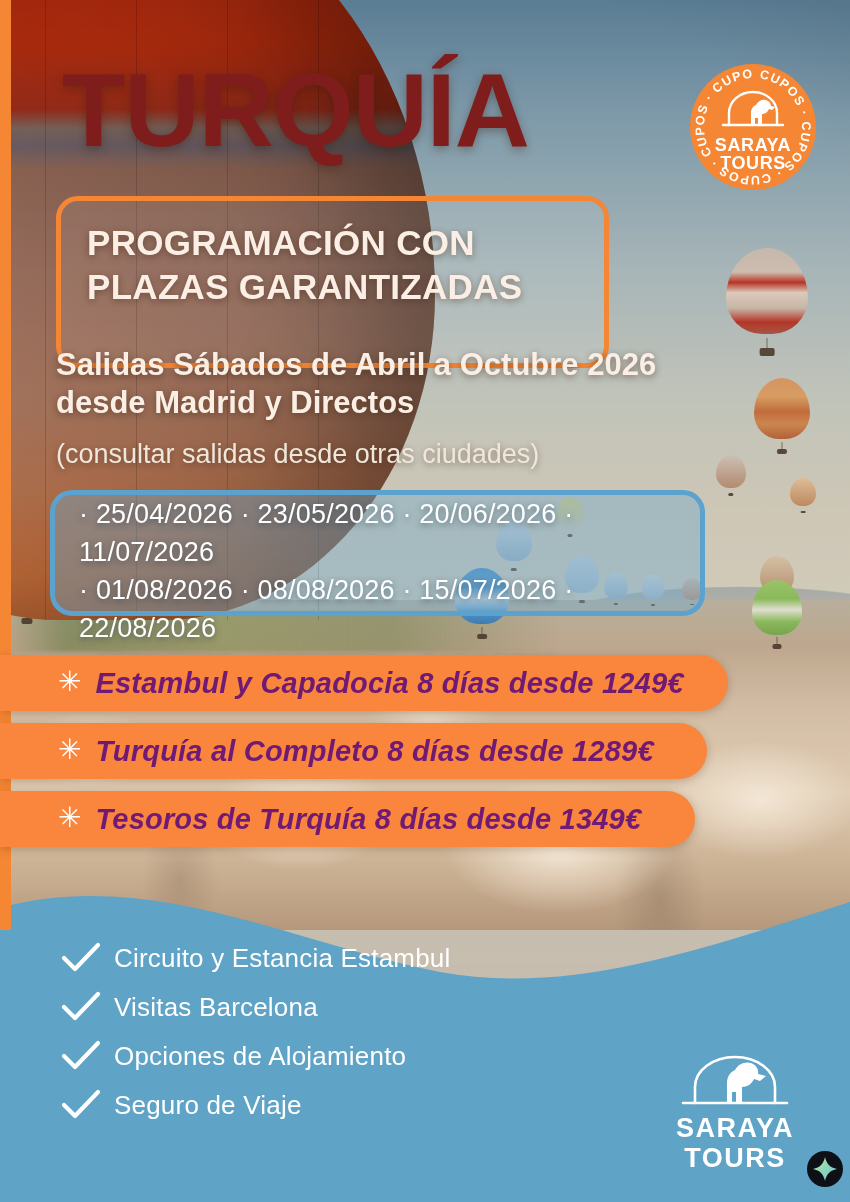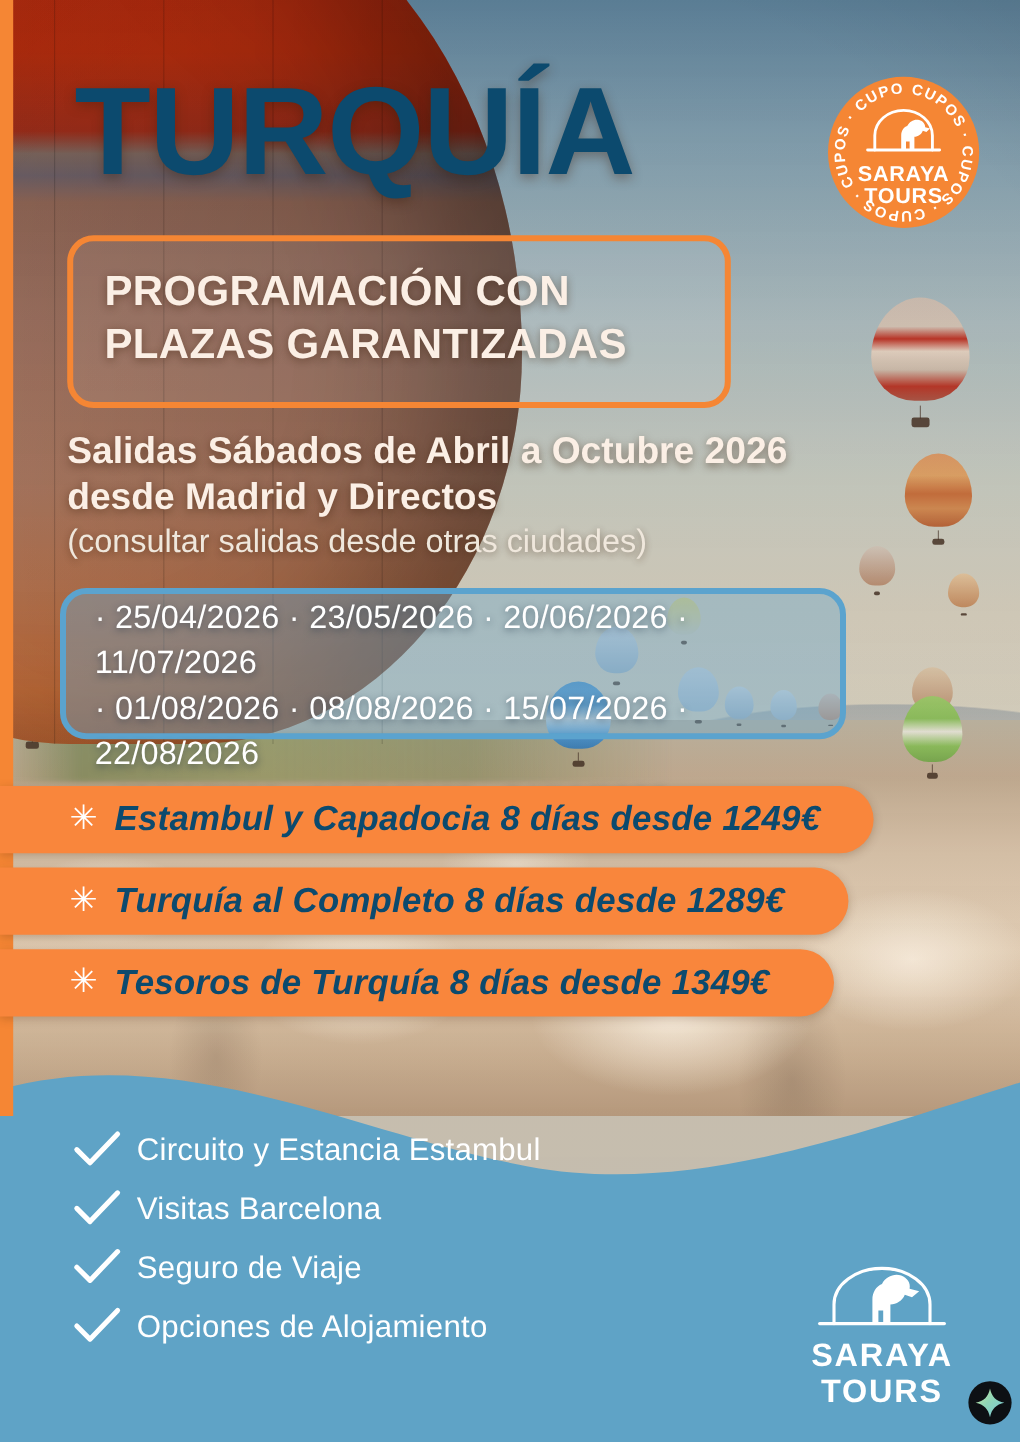--- a/index.html
+++ b/index.html
@@ -107,50 +107,50 @@
 
   
   .wave{position:absolute;left:0;bottom:0;width:850px;height:330px;z-index:5;}
 
   
   .content{position:absolute;inset:0;z-index:7;}
 
   .title{
     position:absolute;left:62px;top:58px;
     font-size:104px;line-height:1;font-weight:bold;letter-spacing:-1px;
-    color:#0c4a6e;
+    color:#7f1d1d;
     text-shadow:0 3px 10px rgba(60,30,10,.38);
   }
 
   
   .badge{
     position:absolute;left:689px;top:63px;width:128px;height:128px;
   }
 
   
   .promo-box{
-    position:absolute;left:56px;top:196px;width:553px;height:144px;
+    position:absolute;left:56px;top:196px;width:553px;height:172px;
     border:5px solid #F58634;border-radius:22px;
     background:rgba(255,255,255,.07);
     box-sizing:border-box;
   }
   .promo-box .ln{
     color:#FBEFE5;font-weight:bold;font-size:35px;line-height:44px;letter-spacing:.3px;
     text-shadow:0 2px 7px rgba(60,30,10,.45);
   }
   .promo-inner{position:absolute;left:26px;top:20px;}
 
   
-  .dep{position:absolute;left:56px;top:357px;}
+  .dep{position:absolute;left:56px;top:346px;}
   .dep .big{
     color:#FBEFE5;font-weight:bold;font-size:31px;line-height:38px;letter-spacing:0;
     text-shadow:0 2px 7px rgba(60,30,10,.5);
   }
   .dep .small{
-    color:#EFE7DC;font-weight:normal;font-size:27px;line-height:36px;margin-top:0;
+    color:#EFE7DC;font-weight:normal;font-size:27px;line-height:36px;margin-top:14px;
     text-shadow:0 2px 6px rgba(60,30,10,.45);
   }
 
   
   .dates{
     position:absolute;left:50px;top:490px;width:655px;height:126px;
     border:5px solid #5BA3CE;border-radius:22px;
     background:rgba(110,170,205,.42);
     box-sizing:border-box;
   }
@@ -165,21 +165,21 @@
     position:absolute;left:0;height:56px;
     background:#F9863C;border-radius:0 28px 28px 0;
     display:flex;align-items:center;
     box-shadow:0 2px 8px rgba(80,40,10,.25);
   }
   .bar .star{
     color:#fff;font-size:28px;line-height:1;margin-left:58px;margin-right:14px;
     transform:translateY(-1px);
   }
   .bar .txt{
-    color:#0c4a6e;font-weight:bold;font-style:italic;font-size:29px;letter-spacing:.2px;
+    color:#701a75;font-weight:bold;font-style:italic;font-size:29px;letter-spacing:.2px;
     white-space:nowrap;
   }
 
   
   .checks{position:absolute;left:60px;top:936px;}
   .chk-row{display:flex;align-items:center;height:44px;margin-bottom:5px;}
   .chk-ico{width:42px;height:34px;margin-right:12px;flex:0 0 auto;}
   .chk-lbl{color:#FFFFFF;font-size:26px;font-weight:normal;letter-spacing:.2px;}
 
   
@@ -351,27 +351,27 @@
       <div class="chk-row">
         <svg class="chk-ico" viewBox="0 0 42 34">
           <path d="M4,17 L15,28 L38,4" fill="none" stroke="#ffffff" stroke-width="4.2" stroke-linecap="round" stroke-linejoin="round"></path>
         </svg>
         <span class="chk-lbl">Visitas Barcelona</span>
       </div>
       <div class="chk-row">
         <svg class="chk-ico" viewBox="0 0 42 34">
           <path d="M4,17 L15,28 L38,4" fill="none" stroke="#ffffff" stroke-width="4.2" stroke-linecap="round" stroke-linejoin="round"></path>
         </svg>
-        <span class="chk-lbl">Seguro de Viaje</span>
+        <span class="chk-lbl">Opciones de Alojamiento</span>
       </div>
       <div class="chk-row">
         <svg class="chk-ico" viewBox="0 0 42 34">
           <path d="M4,17 L15,28 L38,4" fill="none" stroke="#ffffff" stroke-width="4.2" stroke-linecap="round" stroke-linejoin="round"></path>
         </svg>
-        <span class="chk-lbl">Opciones de Alojamiento</span>
+        <span class="chk-lbl">Seguro de Viaje</span>
       </div>
     </div>
 
     <div class="logo-bottom">
       <svg viewBox="0 0 160 56" width="160" height="56">
         <g fill="none" stroke="#ffffff" stroke-width="2.6" stroke-linecap="round">
           <path d="M40,50 L40,34 A40,30 0 0 1 120,34 L120,50"></path>
           <path d="M28,50 L132,50"></path>
         </g>
         <g fill="#ffffff">

